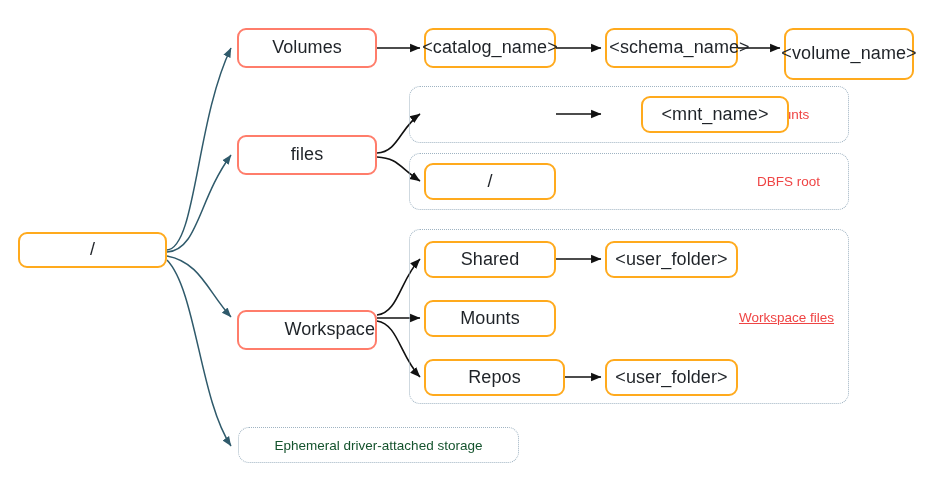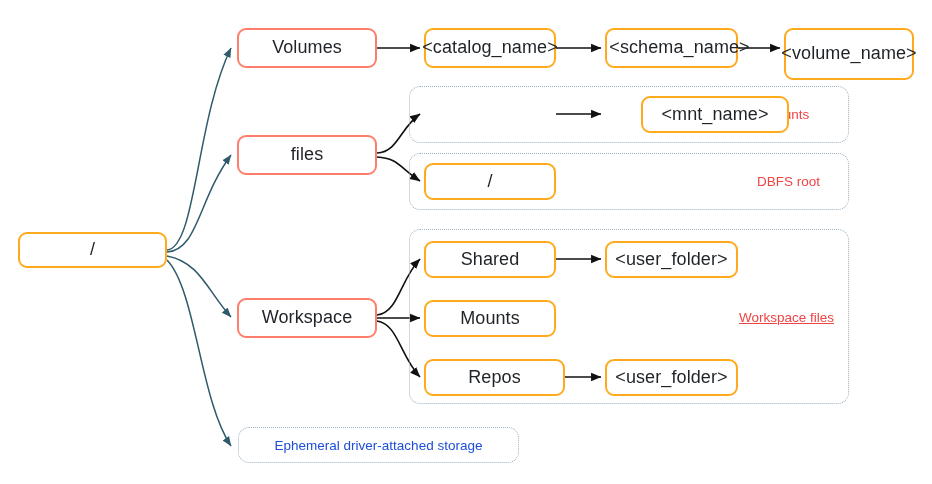--- a/index.html
+++ b/index.html
@@ -64,21 +64,21 @@
   .ghost-node {
     position: absolute;
     box-sizing: border-box;
     border: 1.6px dotted #9FB3C2;
     border-radius: 11px;
     background: #ffffff;
     display: flex;
     align-items: center;
     justify-content: center;
     font-size: 13.5px;
-    color: #1d4ed8;
+    color: #14532d;
     white-space: nowrap;
     z-index: 3;
   }
 </style>
 </head>
 <body>
 
 <div id="diagram">
 
   <svg id="edge-layer" viewBox="0 0 932 484" xmlns="http://www.w3.org/2000/svg">
@@ -133,21 +133,21 @@
   </div>
 
   <div class="node red" style="left:237px; top:28px; width:140px; height:40px;">
     <span>Volumes</span>
   </div>
 
   <div class="node red" style="left:237px; top:135px; width:140px; height:40px;">
     <span>files</span>
   </div>
 
-  <div class="node red" style="left:237px; top:298px; width:140px; height:40px;">
+  <div class="node red" style="left:237px; top:310px; width:140px; height:40px;justify-content:flex-end;">
     <span>Workspace</span>
   </div>
 
   <div class="node orange" style="left:424px; top:28px; width:132px; height:40px;text-align:right;">
     <span>&lt;catalog_name&gt;</span>
   </div>
 
   <div class="node orange" style="left:605px; top:28px; width:133px; height:40px;padding-left:16px;">
     <span>&lt;schema_name&gt;</span>
   </div>

